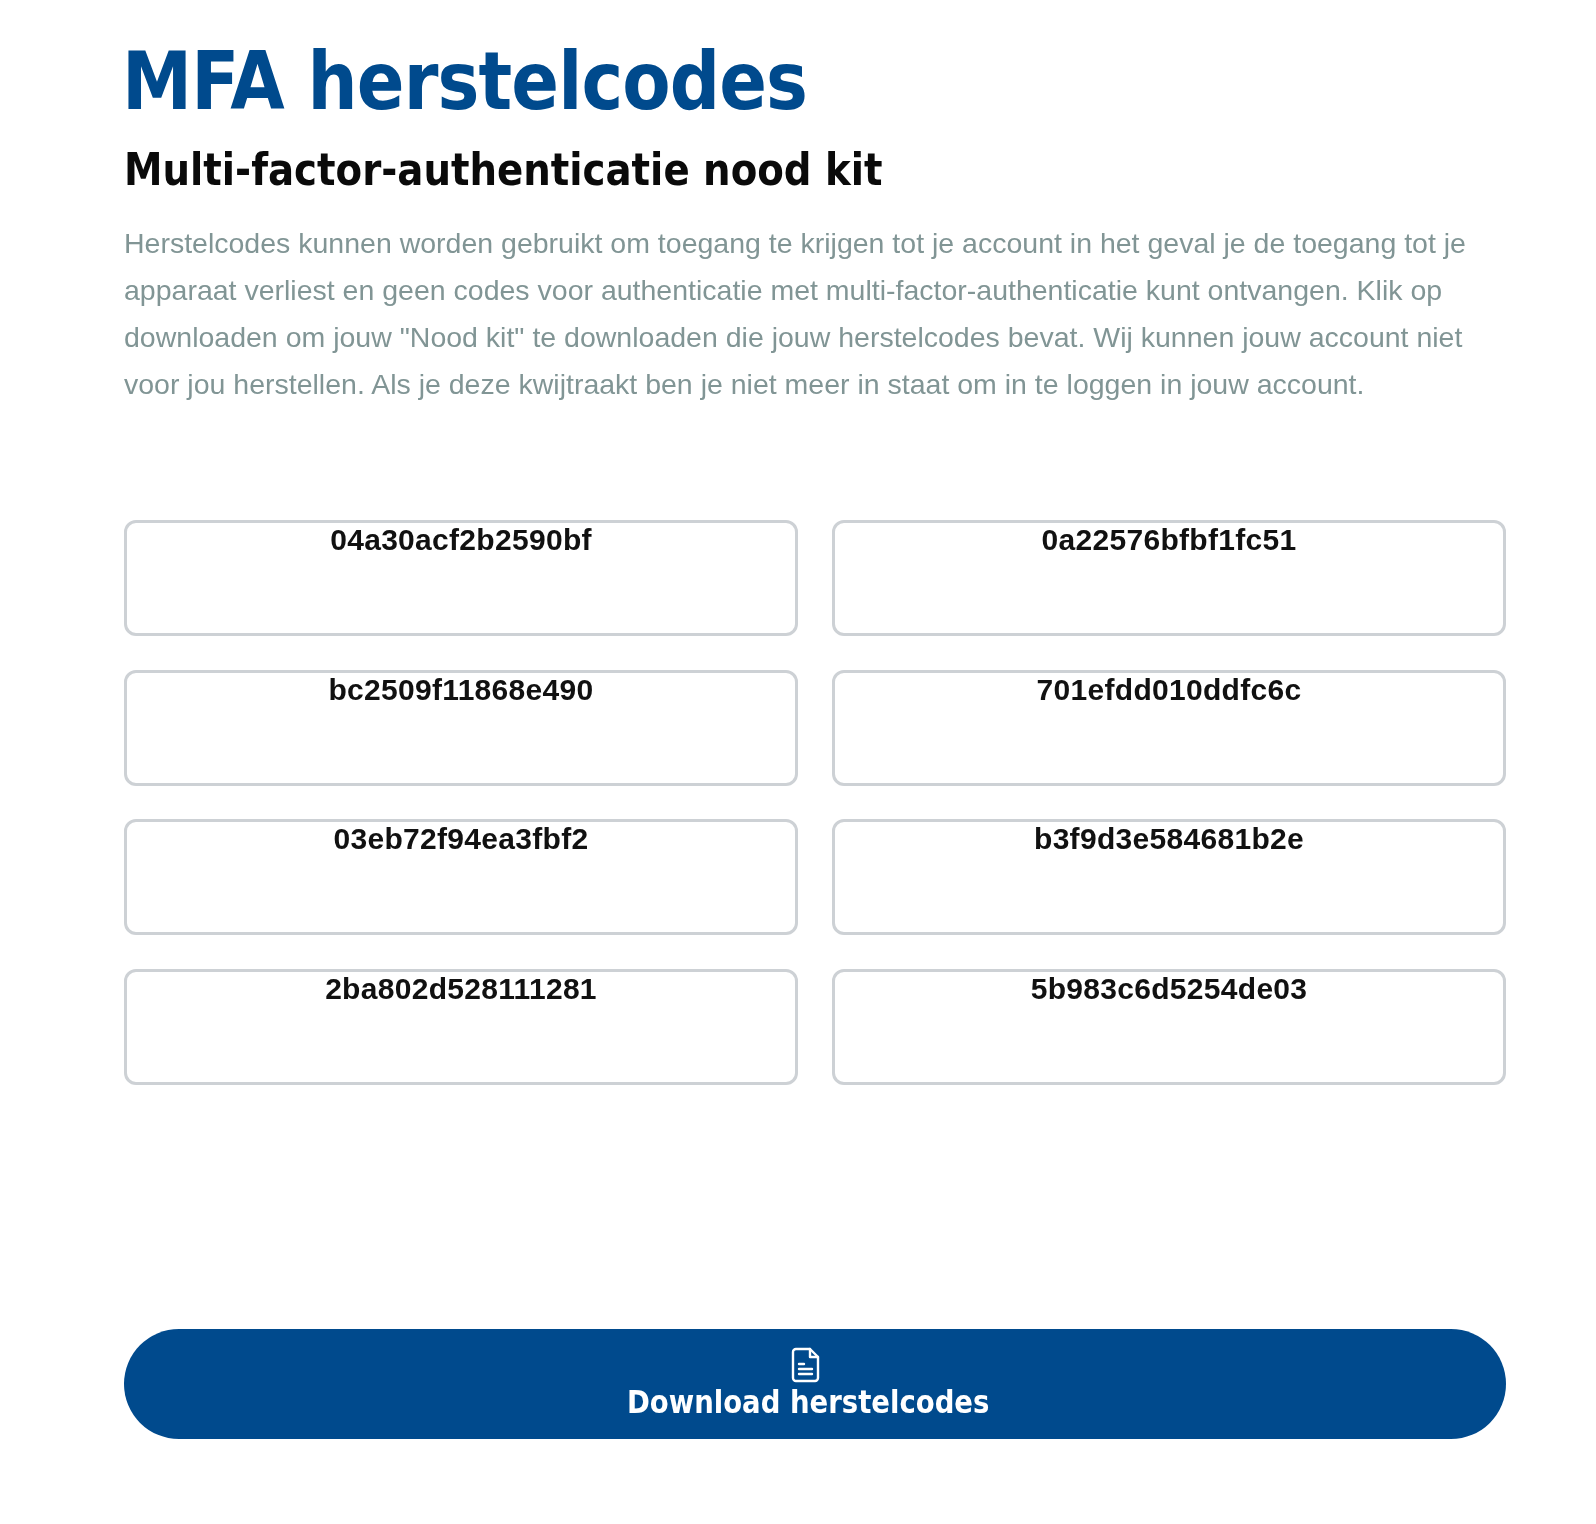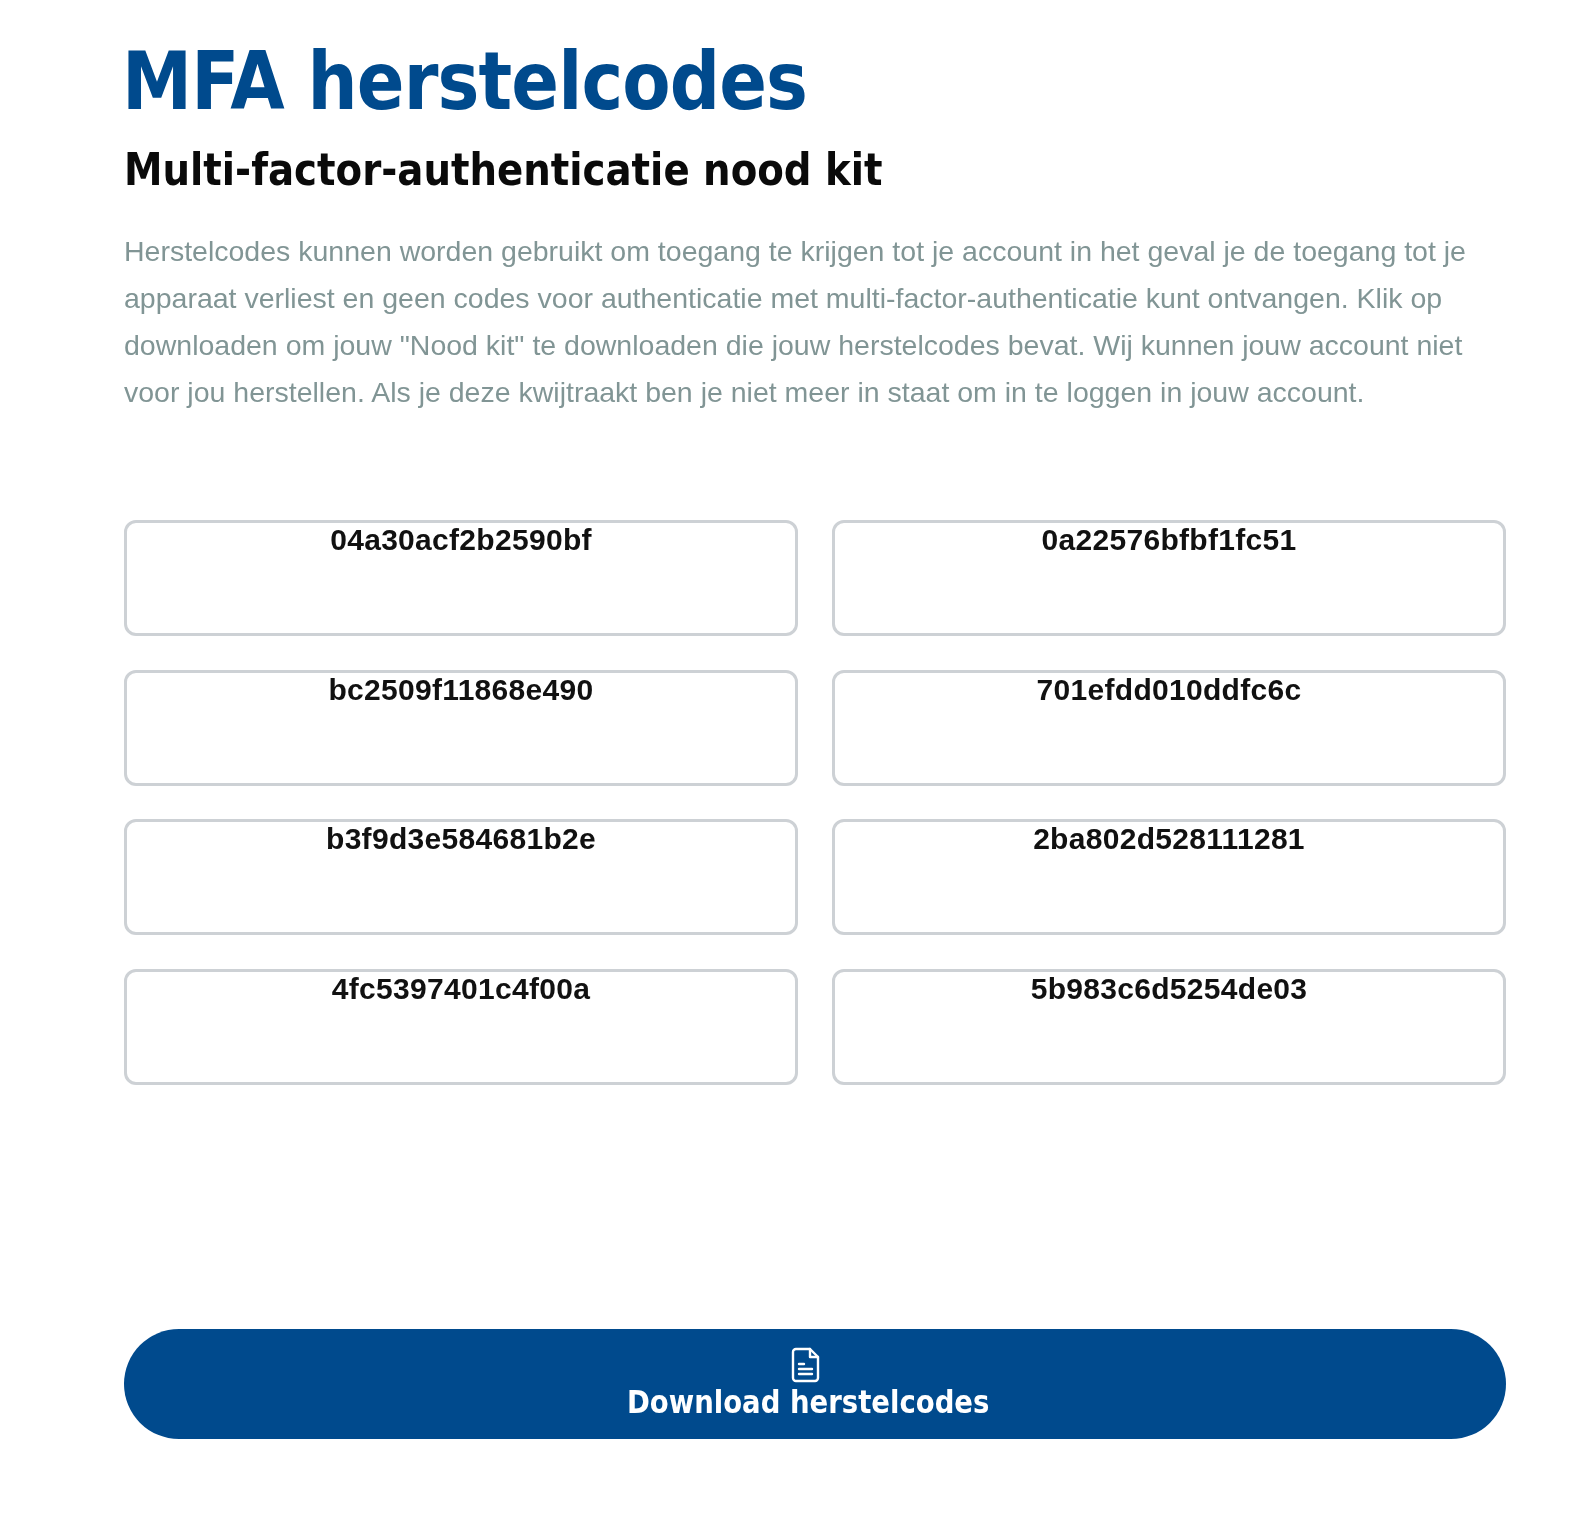--- a/index.html
+++ b/index.html
@@ -45,21 +45,21 @@
     font-size: 45px;
     color: #0a0a0a;
     line-height: 60px;
     white-space: nowrap;
     transform: scaleX(0.86);
     transform-origin: left center;
   }
   .description {
     margin: 0;
     position: absolute;
-    top: 228px;
+    top: 220px;
     left: 0;
     width: 1390px;
     font-family: "Liberation Sans", sans-serif;
     font-size: 28.5px;
     line-height: 47px;
     color: #819595;
   }
   .codes-grid {
     position: absolute;
     top: 520px;
@@ -135,27 +135,27 @@
     <div class="code-card">
       <span class="code-text">0a22576bfbf1fc51</span>
     </div>
     <div class="code-card">
       <span class="code-text">bc2509f11868e490</span>
     </div>
     <div class="code-card">
       <span class="code-text">701efdd010ddfc6c</span>
     </div>
     <div class="code-card">
+      <span class="code-text">03eb72f94ea3fbf2</span>
+    </div>
+    <div class="code-card">
       <span class="code-text">b3f9d3e584681b2e</span>
     </div>
     <div class="code-card">
       <span class="code-text">2ba802d528111281</span>
-    </div>
-    <div class="code-card">
-      <span class="code-text">4fc5397401c4f00a</span>
     </div>
     <div class="code-card">
       <span class="code-text">5b983c6d5254de03</span>
     </div>
   </div>
 
   <button class="download-button">
     <span class="icon">
       <svg width="30" height="36" viewBox="0 0 30 36" fill="none" stroke="#ffffff" stroke-width="2.4" stroke-linejoin="round" stroke-linecap="round">
         <path d="M5 2 H19 L27 10 V31 A3 3 0 0 1 24 34 H5 A3 3 0 0 1 2 31 V5 A3 3 0 0 1 5 2 Z"></path>

